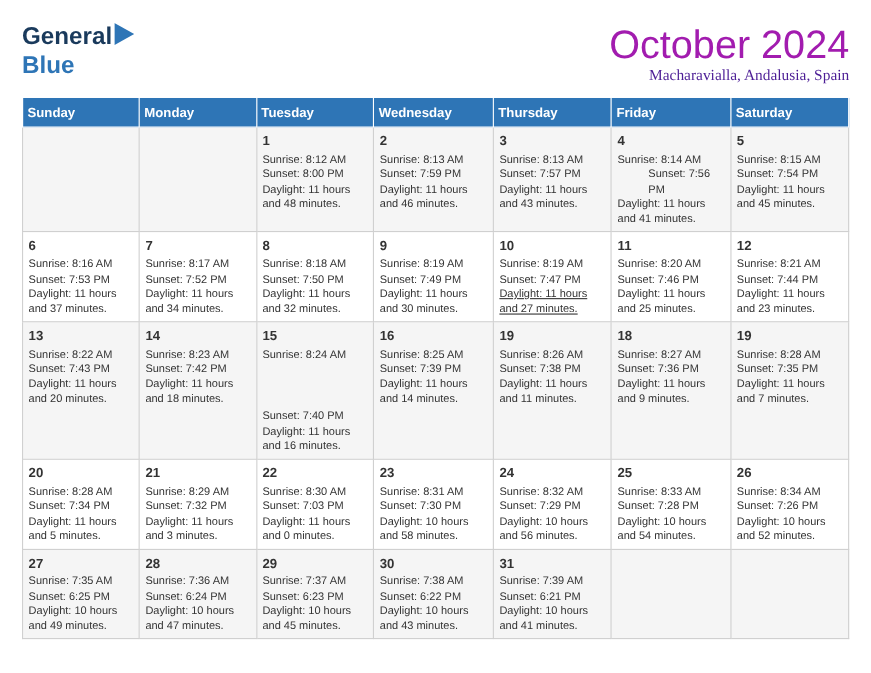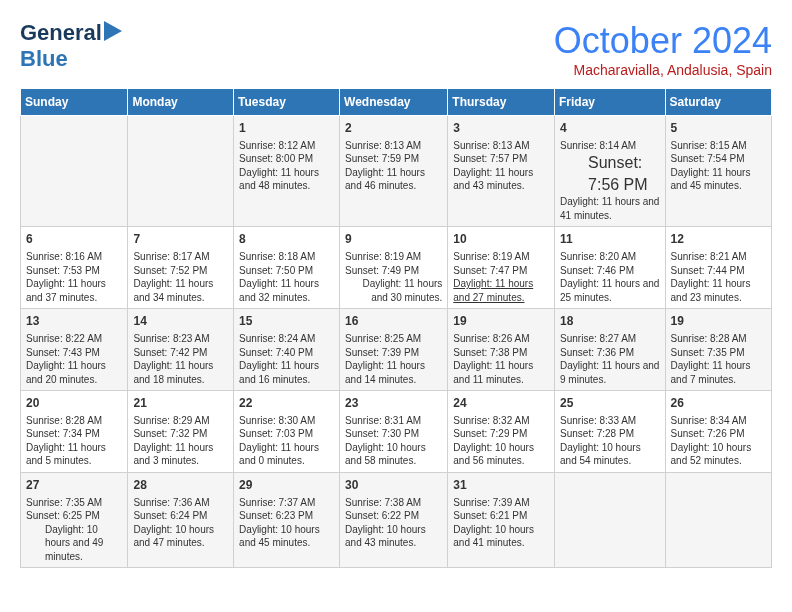--- a/index.html
+++ b/index.html
@@ -29,25 +29,26 @@
     .logo-line {
       display: flex;
       align-items: center;
     }
     .title-area {
       text-align: right;
     }
     .month-title {
       font-size: 36px;
       font-weight: normal;
-      color: #3b82f6;
+      color: #a21caf;
     }
     .location {
       font-size: 14px;
-      color: #b91c1c;
+      color: #4c1d95;
+      font-family: Liberation Serif, serif;
     }
     .calendar {
       width: 100%;
       border-collapse: collapse;
       font-size: 11px;
     }
     .calendar thead tr th {
       background: #2e75b6;
       color: #fff;
       padding: 6px 4px;
@@ -135,21 +136,21 @@
           </td>
           <td>
             <span class="day-num">3</span>
             <span style="display: block; font-size: 10px; line-height: 1.35;">Sunrise: 8:13 AM</span>
             <span style="display: block; font-size: 10px; line-height: 1.35;">Sunset: 7:57 PM</span>
             <span style="display: block; font-size: 10px; line-height: 1.35;">Daylight: 11 hours and 43 minutes.</span>
           </td>
           <td>
             <span class="day-num">4</span>
             <span style="display: block; font-size: 10px; line-height: 1.35;">Sunrise: 8:14 AM</span>
-            <span style="display: block; font-size: 16px; line-height: 1.35; margin-left: 28px;">Sunset: 7:56 PM</span>
+            <span style="display: block; font-size: 10px; line-height: 1.35; margin-left: 28px;">Sunset: 7:56 PM</span>
             <span style="display: block; font-size: 10px; line-height: 1.35;">Daylight: 11 hours and 41 minutes.</span>
           </td>
           <td>
             <span class="day-num">5</span>
             <span style="display: block; font-size: 10px; line-height: 1.35;">Sunrise: 8:15 AM</span>
             <span style="display: block; font-size: 10px; line-height: 1.35;">Sunset: 7:54 PM</span>
             <span style="display: block; font-size: 10px; line-height: 1.35;">Daylight: 11 hours and 45 minutes.</span>
           </td>
         </tr>
         <tr>
@@ -168,21 +169,21 @@
           <td>
             <span class="day-num">8</span>
             <span style="display: block; font-size: 10px; line-height: 1.35;">Sunrise: 8:18 AM</span>
             <span style="display: block; font-size: 10px; line-height: 1.35;">Sunset: 7:50 PM</span>
             <span style="display: block; font-size: 10px; line-height: 1.35;">Daylight: 11 hours and 32 minutes.</span>
           </td>
           <td>
             <span class="day-num">9</span>
             <span style="display: block; font-size: 10px; line-height: 1.35;">Sunrise: 8:19 AM</span>
             <span style="display: block; font-size: 10px; line-height: 1.35;">Sunset: 7:49 PM</span>
-            <span style="display: block; font-size: 10px; line-height: 1.35; text-align: right;">Daylight: 11 hours and 30 minutes.</span>
+            <span style="display: block; font-size: 10px; line-height: 1.35;">Daylight: 11 hours and 30 minutes.</span>
           </td>
           <td>
             <span class="day-num">10</span>
             <span style="display: block; font-size: 10px; line-height: 1.35;">Sunrise: 8:19 AM</span>
             <span style="display: block; font-size: 10px; line-height: 1.35;">Sunset: 7:47 PM</span>
             <span style="display: block; font-size: 10px; line-height: 1.35; text-decoration: underline;">Daylight: 11 hours and 27 minutes.</span>
           </td>
           <td>
             <span class="day-num">11</span>
             <span style="display: block; font-size: 10px; line-height: 1.35;">Sunrise: 8:20 AM</span>
@@ -205,21 +206,21 @@
           </td>
           <td>
             <span class="day-num">14</span>
             <span style="display: block; font-size: 10px; line-height: 1.35;">Sunrise: 8:23 AM</span>
             <span style="display: block; font-size: 10px; line-height: 1.35;">Sunset: 7:42 PM</span>
             <span style="display: block; font-size: 10px; line-height: 1.35;">Daylight: 11 hours and 18 minutes.</span>
           </td>
           <td>
             <span class="day-num">15</span>
             <span style="display: block; font-size: 10px; line-height: 1.35;">Sunrise: 8:24 AM</span>
-            <span style="display: block; font-size: 10px; line-height: 1.35;">Sunset: 7:40 PM</span>
+            <span style="display: block; font-size: 10px; line-height: 1.35; margin-top: 43px;">Sunset: 7:40 PM</span>
             <span style="display: block; font-size: 10px; line-height: 1.35;">Daylight: 11 hours and 16 minutes.</span>
           </td>
           <td>
             <span class="day-num">16</span>
             <span style="display: block; font-size: 10px; line-height: 1.35;">Sunrise: 8:25 AM</span>
             <span style="display: block; font-size: 10px; line-height: 1.35;">Sunset: 7:39 PM</span>
             <span style="display: block; font-size: 10px; line-height: 1.35;">Daylight: 11 hours and 14 minutes.</span>
           </td>
           <td>
             <span class="day-num">19</span>
@@ -282,21 +283,21 @@
             <span style="display: block; font-size: 10px; line-height: 1.35;">Sunrise: 8:34 AM</span>
             <span style="display: block; font-size: 10px; line-height: 1.35;">Sunset: 7:26 PM</span>
             <span style="display: block; font-size: 10px; line-height: 1.35;">Daylight: 10 hours and 52 minutes.</span>
           </td>
         </tr>
         <tr>
           <td>
             <span class="day-num">27</span>
             <span style="display: block; font-size: 10px; line-height: 1.35;">Sunrise: 7:35 AM</span>
             <span style="display: block; font-size: 10px; line-height: 1.35;">Sunset: 6:25 PM</span>
-            <span style="display: block; font-size: 10px; line-height: 1.35; margin-left: 19px;">Daylight: 10 hours and 49 minutes.</span>
+            <span style="display: block; font-size: 10px; line-height: 1.35;">Daylight: 10 hours and 49 minutes.</span>
           </td>
           <td>
             <span class="day-num">28</span>
             <span style="display: block; font-size: 10px; line-height: 1.35;">Sunrise: 7:36 AM</span>
             <span style="display: block; font-size: 10px; line-height: 1.35;">Sunset: 6:24 PM</span>
             <span style="display: block; font-size: 10px; line-height: 1.35;">Daylight: 10 hours and 47 minutes.</span>
           </td>
           <td>
             <span class="day-num">29</span>
             <span style="display: block; font-size: 10px; line-height: 1.35;">Sunrise: 7:37 AM</span>

